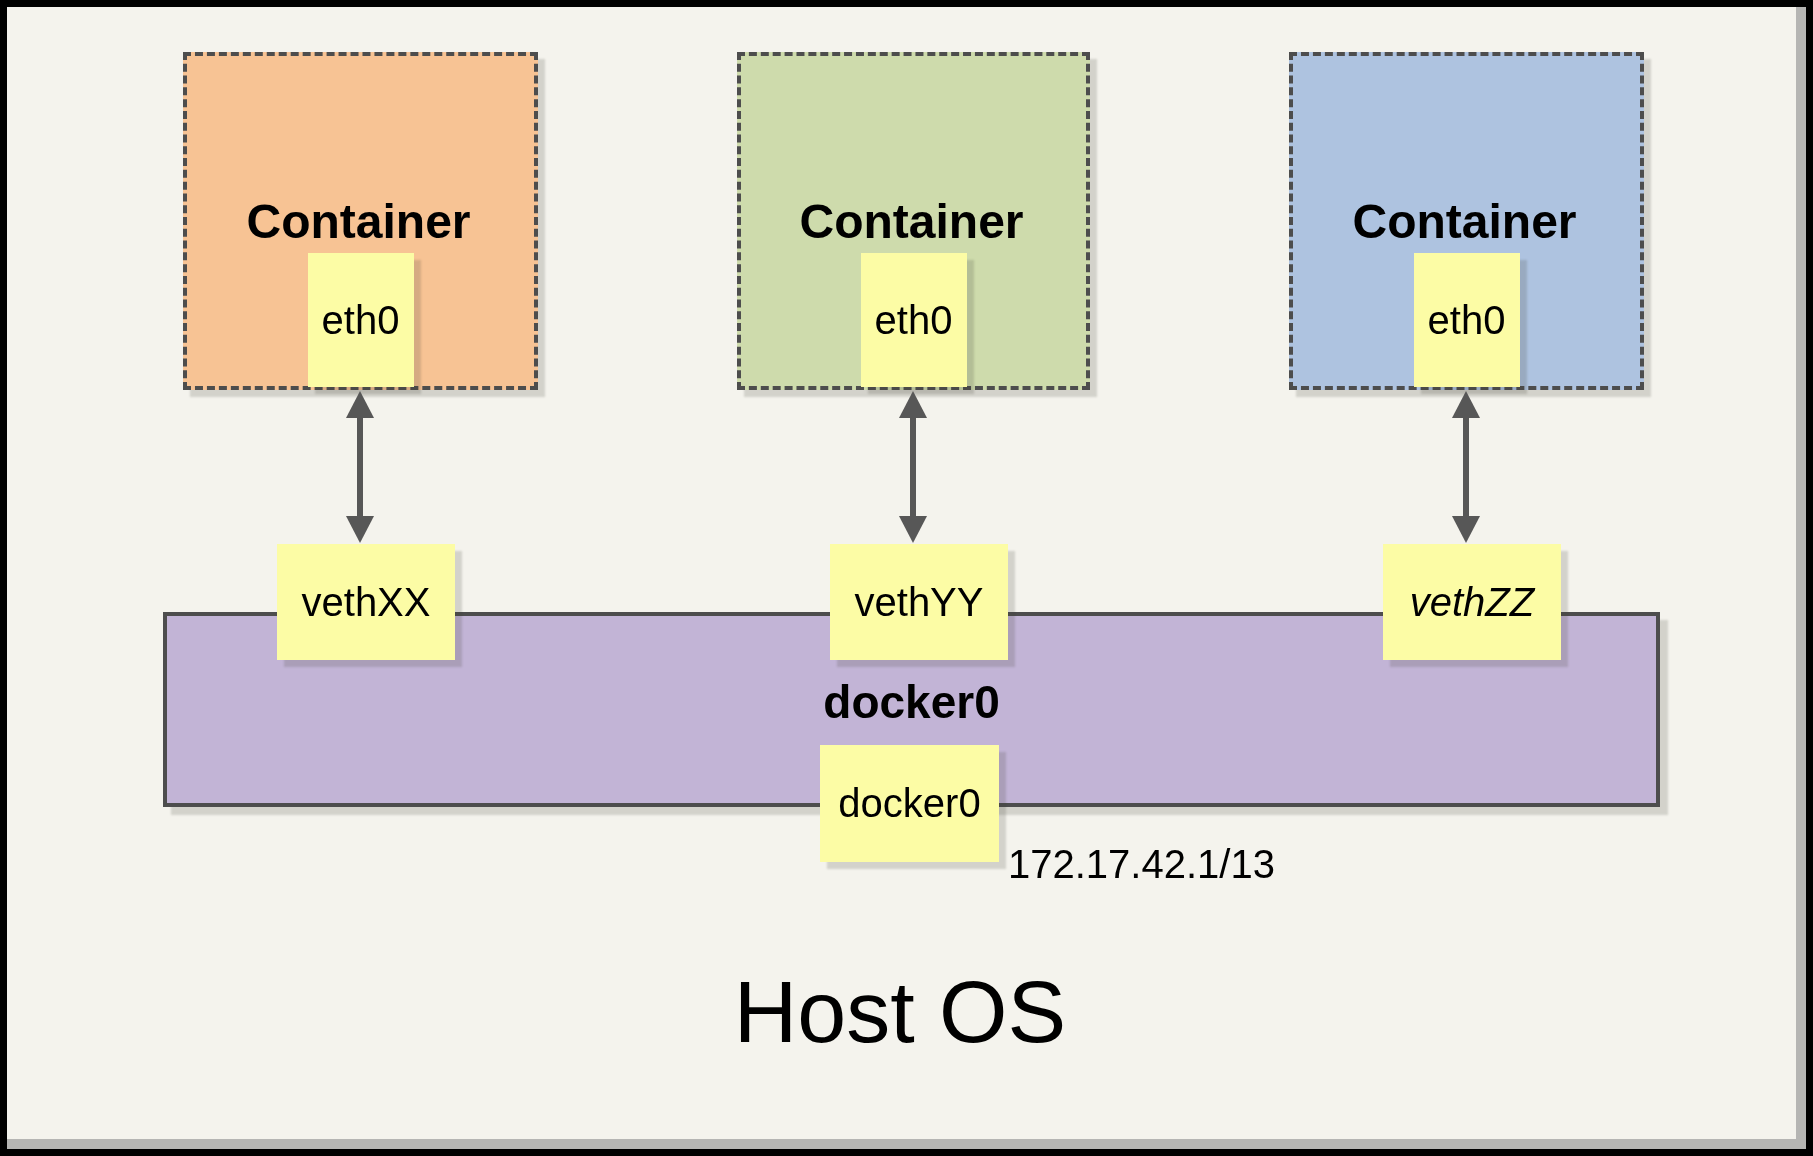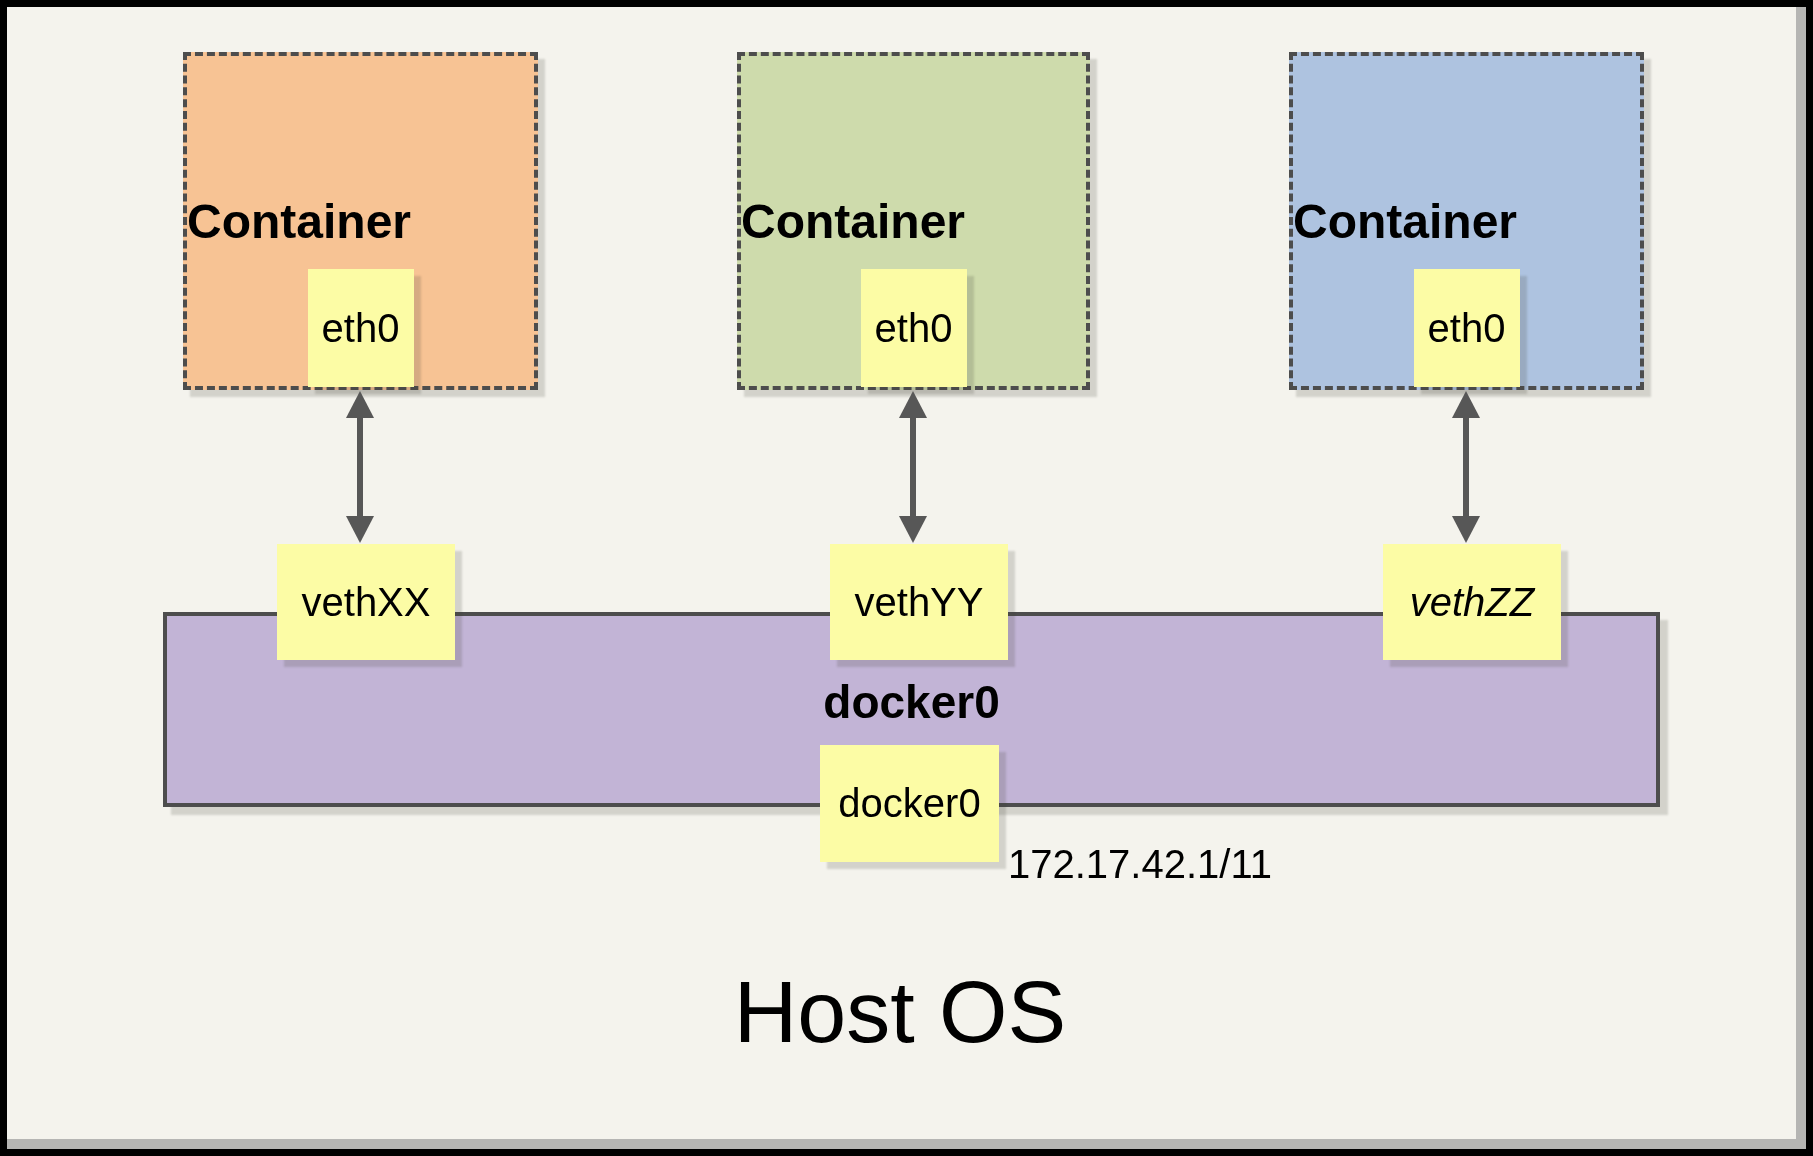--- a/index.html
+++ b/index.html
@@ -36,41 +36,41 @@
     box-shadow: 7px 7px 2px rgba(60,60,50,0.18);
   }
   .c1 { left: 183px;  width: 355px; background: var(--container-1-fill, #f7c394); }
   .c2 { left: 737px;  width: 353px; background: var(--container-2-fill, #cedbac); }
   .c3 { left: 1289px; width: 355px; background: var(--container-3-fill, #aec3e0); }
 
   .ctitle {
     position: absolute;
     left: 0; right: 4px;
     top: 140px;
-    text-align: left;
+    text-align: center;
     font-size: 48px;
     font-weight: bold;
     line-height: 52px;
   }
 
   .port {
     background: var(--interface-fill, #fcfca5);
     box-shadow: 7px 7px 2px rgba(60,60,50,0.18);
     display: flex;
     align-items: center;
     justify-content: center;
     font-size: 40px;
   }
   .eth {
     position: absolute;
     left: 50%;
     bottom: -1px;
     transform: translateX(-50%);
     width: 106px;
-    height: 118px;
+    height: 134px;
   }
 
   .arrow { position: absolute; top: 391px; z-index: 2; }
   .a1 { left: 345px; }
   .a2 { left: 898px; }
   .a3 { left: 1451px; }
 
   .bridge {
     position: absolute;
     left: 163px; top: 612px;
@@ -166,16 +166,16 @@
 
   <div class="bridge"></div>
   <div class="bridge-label">docker0</div>
 
   <div class="port veth v1">vethXX</div>
   <div class="port veth v2">vethYY</div>
   <div class="port veth v3">vethZZ</div>
 
   <div class="port dport">docker0</div>
 
-  <div class="ip">172.17.42.1/11</div>
+  <div class="ip">172.17.42.1/13</div>
 
   <div class="hostos">Host OS</div>
 </div>
 
 </body></html>

